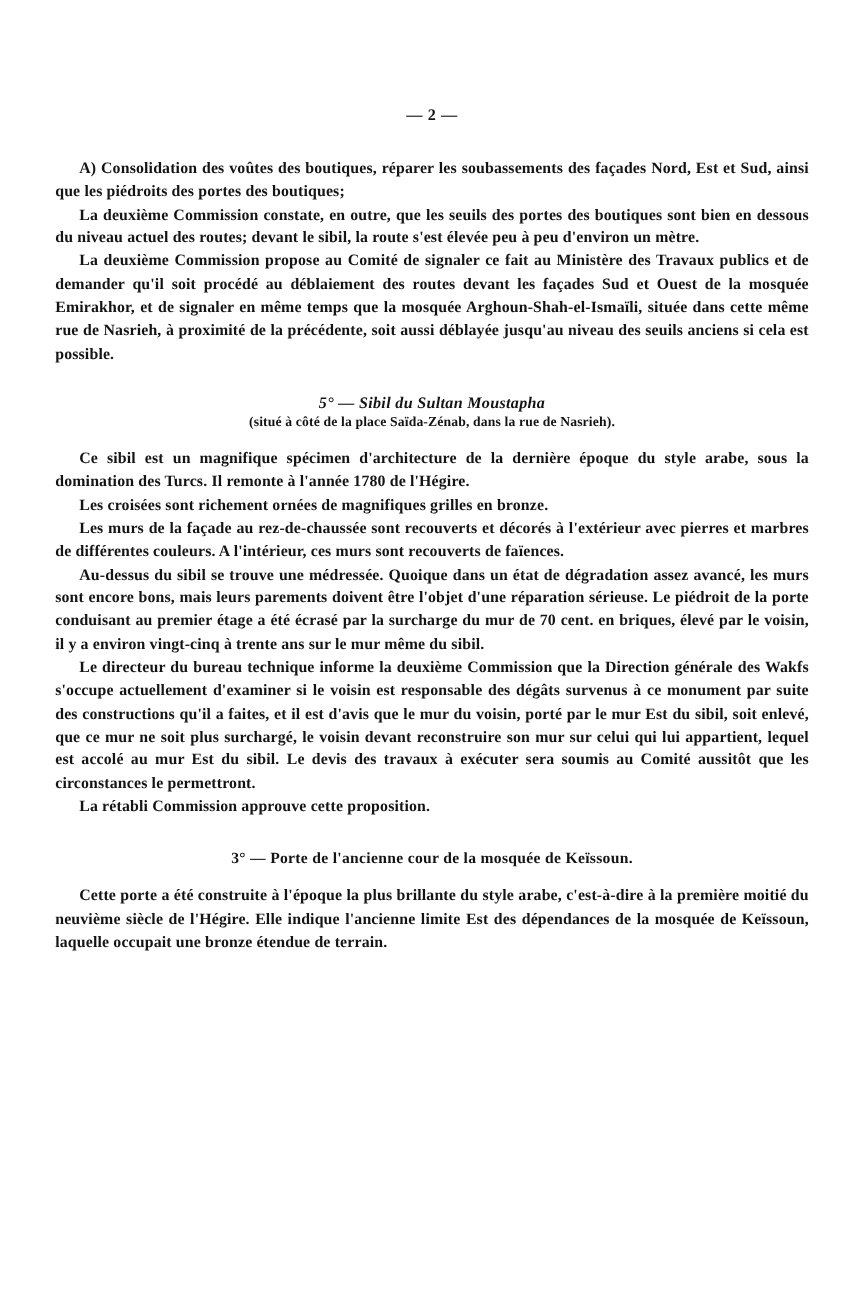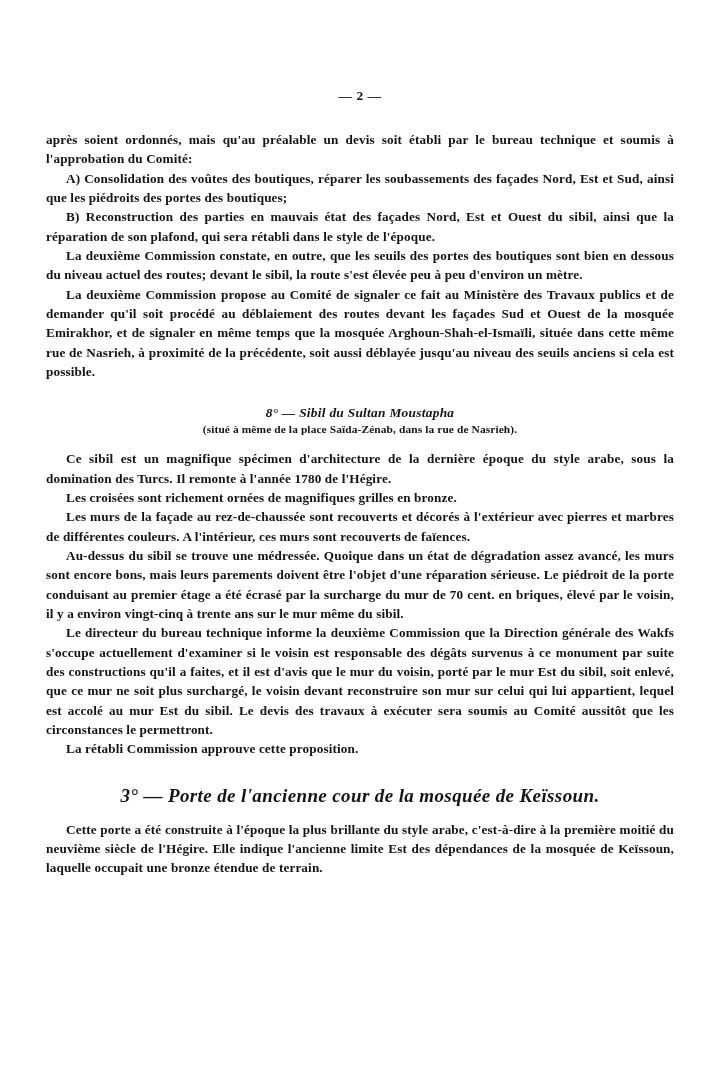--- a/index.html
+++ b/index.html
@@ -65,47 +65,44 @@
     font-weight: bold;
     margin-top: 0;
     margin-bottom: 14px;
     letter-spacing: 0.01em;
   }
   .para-block p + p {
     margin-top: 0;
   }
   .section-title2 {
     text-align: center;
-    font-style: italic;
     font-weight: bold;
-    font-size: 19px;
+    font-size: 13px;
     margin-top: 26px;
     margin-bottom: 13px;
     letter-spacing: 0.02em;
   }
 </style>
 </head>
 <body>
 
 <div class="page">
 
   <div class="page-number">— 2 —</div>
 
   <div class="content">
 
     <div class="para-block">
-      <p class="noindent">après soient ordonnés, mais qu'au préalable un devis soit établi par le bureau technique et soumis à l'approbation du Comité:</p>
       <p class="indent">A) Consolidation des voûtes des boutiques, réparer les soubassements des façades Nord, Est et Sud, ainsi que les piédroits des portes des boutiques;</p>
-      <p class="indent">B) Reconstruction des parties en mauvais état des façades Nord, Est et Ouest du sibil, ainsi que la réparation de son plafond, qui sera rétabli dans le style de l'époque.</p>
       <p class="indent">La deuxième Commission constate, en outre, que les seuils des portes des boutiques sont bien en dessous du niveau actuel des routes; devant le sibil, la route s'est élevée peu à peu d'environ un mètre.</p>
       <p class="indent">La deuxième Commission propose au Comité de signaler ce fait au Ministère des Travaux publics et de demander qu'il soit procédé au déblaiement des routes devant les façades Sud et Ouest de la mosquée Emirakhor, et de signaler en même temps que la mosquée Arghoun-Shah-el-Ismaïli, située dans cette même rue de Nasrieh, à proximité de la précédente, soit aussi déblayée jusqu'au niveau des seuils anciens si cela est possible.</p>
     </div>
 
-    <div class="section-title">8° — Sibil du Sultan Moustapha</div>
-    <div class="section-sub">(situé à même de la place Saïda-Zénab, dans la rue de Nasrieh).</div>
+    <div class="section-title">5° — Sibil du Sultan Moustapha</div>
+    <div class="section-sub">(situé à côté de la place Saïda-Zénab, dans la rue de Nasrieh).</div>
 
     <div class="para-block">
       <p class="indent">Ce sibil est un magnifique spécimen d'architecture de la dernière époque du style arabe, sous la domination des Turcs. Il remonte à l'année 1780 de l'Hégire.</p>
       <p class="indent">Les croisées sont richement ornées de magnifiques grilles en bronze.</p>
       <p class="indent">Les murs de la façade au rez-de-chaussée sont recouverts et décorés à l'extérieur avec pierres et marbres de différentes couleurs. A l'intérieur, ces murs sont recouverts de faïences.</p>
       <p class="indent">Au-dessus du sibil se trouve une médressée. Quoique dans un état de dégradation assez avancé, les murs sont encore bons, mais leurs parements doivent être l'objet d'une réparation sérieuse. Le piédroit de la porte conduisant au premier étage a été écrasé par la surcharge du mur de 70 cent. en briques, élevé par le voisin, il y a environ vingt-cinq à trente ans sur le mur même du sibil.</p>
       <p class="indent">Le directeur du bureau technique informe la deuxième Commission que la Direction générale des Wakfs s'occupe actuellement d'examiner si le voisin est responsable des dégâts survenus à ce monument par suite des constructions qu'il a faites, et il est d'avis que le mur du voisin, porté par le mur Est du sibil, soit enlevé, que ce mur ne soit plus surchargé, le voisin devant reconstruire son mur sur celui qui lui appartient, lequel est accolé au mur Est du sibil. Le devis des travaux à exécuter sera soumis au Comité aussitôt que les circonstances le permettront.</p>
       <p class="indent">La rétabli Commission approuve cette proposition.</p>
     </div>
 

